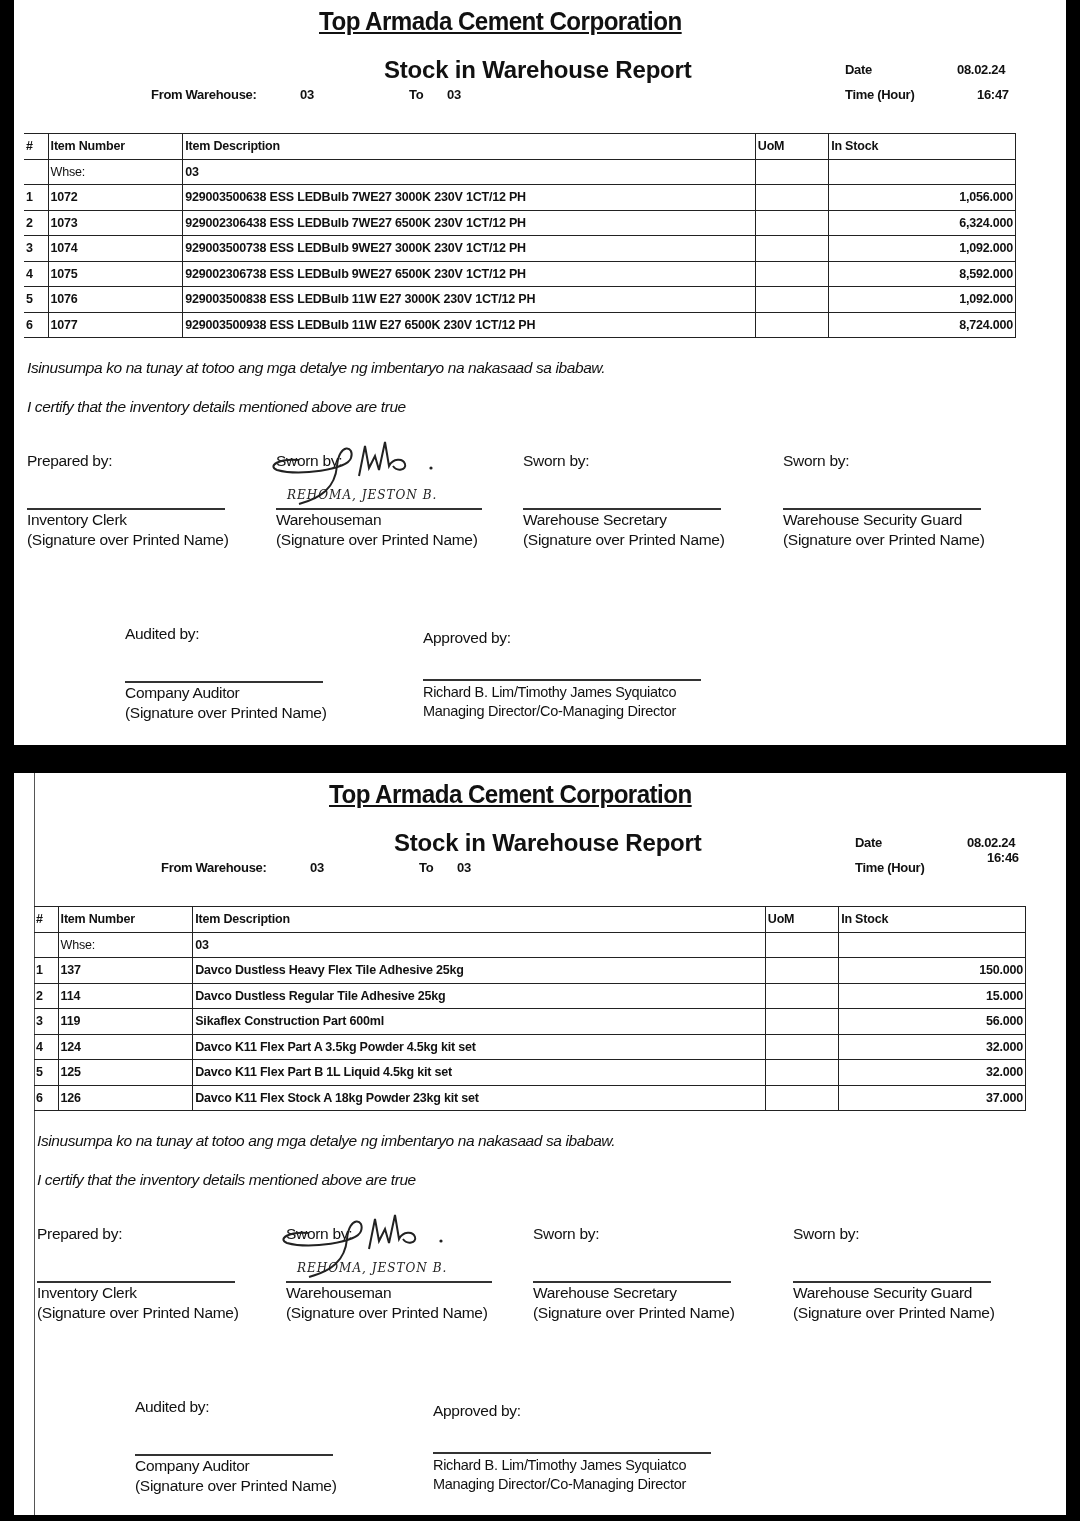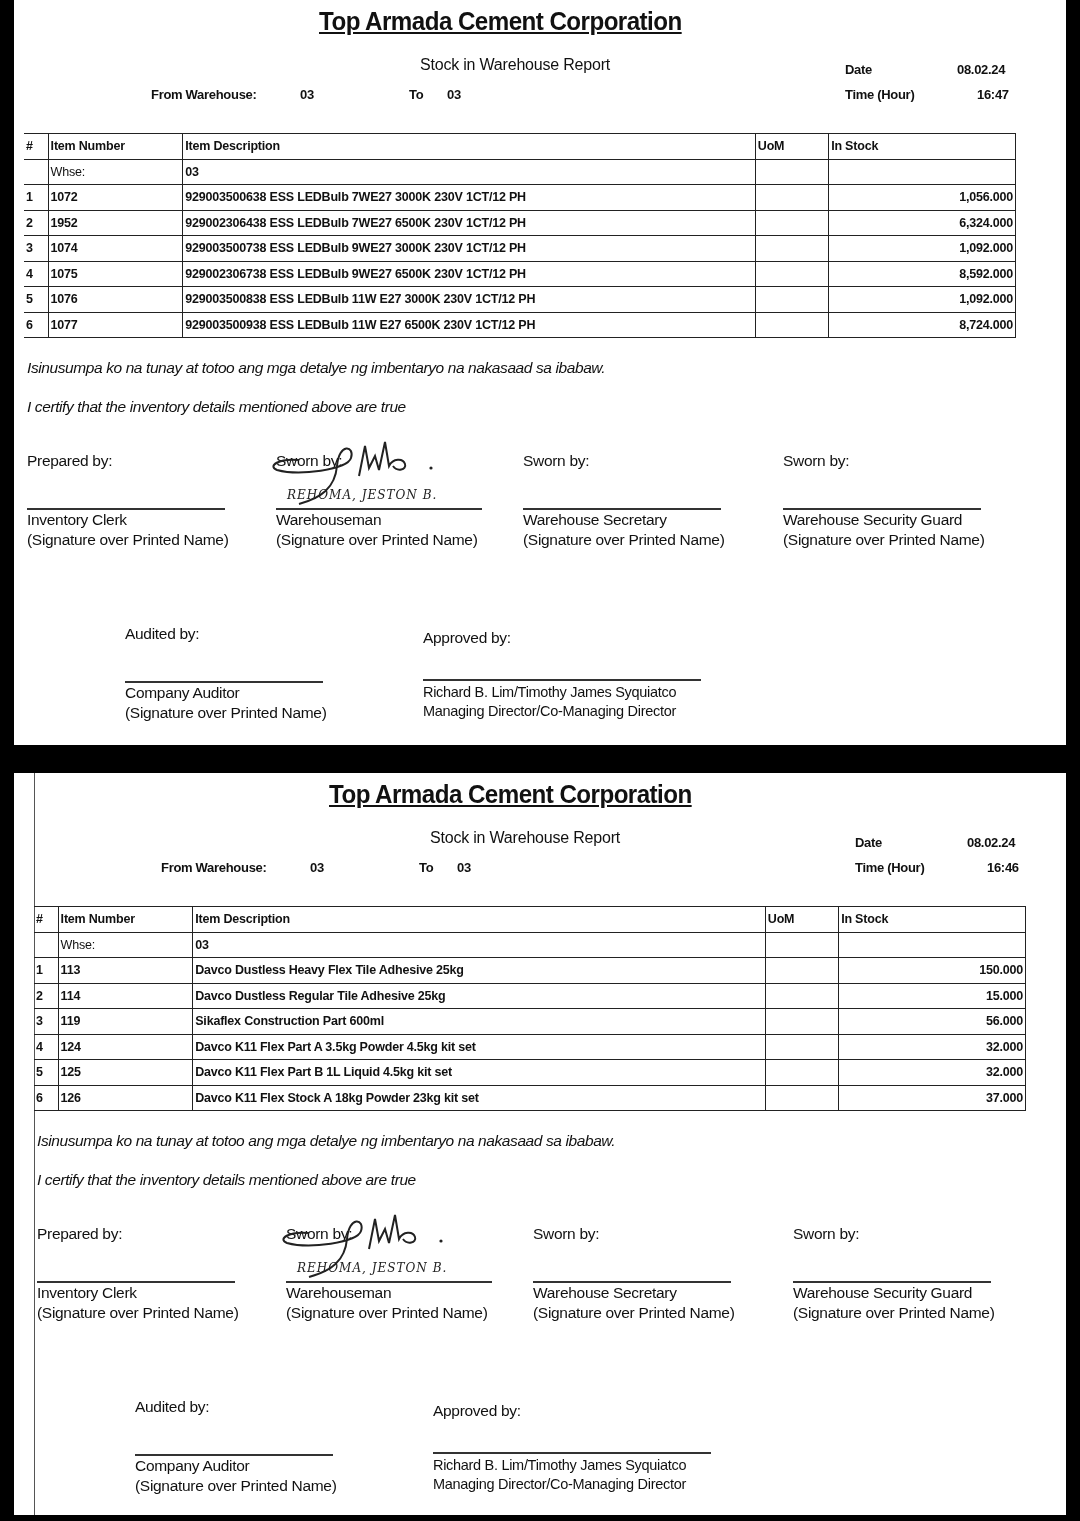--- a/index.html
+++ b/index.html
@@ -14,21 +14,21 @@
     #page1 { left: 14px; top: 0; width: 1052px; height: 745px; }
     #page2 { left: 14px; top: 773px; width: 1052px; height: 742px; }
     #page2 .inner-rule {
       position: absolute; left: 20px; top: 0; bottom: 0; width: 1px; background: #555;
     }
     .abs { position: absolute; white-space: nowrap; }
     .company {
       font-size: 26px; font-weight: bold; text-decoration: underline;
       letter-spacing: -0.6px; transform: scaleX(0.93); transform-origin: left top;
     }
-    .report-title { font-size: 16px; font-weight: normal; letter-spacing: -0.2px; margin-left: 36px; }
+    .report-title { font-size: 24px; font-weight: bold; letter-spacing: -0.2px; }
     .meta { font-size: 13px; font-weight: bold; letter-spacing: -0.3px; }
     table.stock {
       position: absolute; border-collapse: collapse; font-size: 12.5px; font-weight: bold;
       letter-spacing: -0.2px;
     }
     table.stock td {
       border: 1.6px solid #222; height: 24.5px; padding: 0 2px; vertical-align: middle;
     }
     table.stock td.num { border-left: none; }
     table.stock td.instock { text-align: right; }
@@ -78,21 +78,21 @@
       </tr>
     <tr>
             <td style="border-left: none;">1</td>
             <td>1072</td>
             <td>929003500638 ESS LEDBulb 7WE27 3000K 230V 1CT/12 PH</td>
             <td></td>
             <td class="instock">1,056.000</td>
           </tr>
           <tr>
             <td style="border-left: none;">2</td>
-            <td>1952</td>
+            <td>1073</td>
             <td>929002306438 ESS LEDBulb 7WE27 6500K 230V 1CT/12 PH</td>
             <td></td>
             <td class="instock">6,324.000</td>
           </tr>
           <tr>
             <td style="border-left: none;">3</td>
             <td>1074</td>
             <td>929003500738 ESS LEDBulb 9WE27 3000K 230V 1CT/12 PH</td>
             <td></td>
             <td class="instock">1,092.000</td>
@@ -170,21 +170,21 @@
 </div>
   </div>
 <div class="page" id="page2">
   <div class="inner-rule"></div>
 <div style="position: absolute; left: 10px; top: 0px; width: 1052px; height: 745px;">
   <div class="abs company" style="left:305px; top:6px;">Top Armada Cement Corporation</div>
   <div class="abs report-title" style="left:370px; top:56px;">Stock in Warehouse Report</div>
   <div class="abs meta" style="left:831px; top:62px;">Date</div>
   <div class="abs meta" style="left:943px; top:62px;">08.02.24</div>
   <div class="abs meta" style="left:831px; top:87px;">Time (Hour)</div>
-  <div class="abs meta" style="left:963px; top:87px;">16:46</div>
+  <div class="abs meta" style="left:963px; top:77px;">16:46</div>
   <div class="abs meta" style="left:137px; top:87px;">From Warehouse:</div>
   <div class="abs meta" style="left:286px; top:87px;">03</div>
   <div class="abs meta" style="left:395px; top:87px;">To</div>
   <div class="abs meta" style="left:433px; top:87px;">03</div>
 
   <table class="stock" style="left:10px; top:133px; width:992px;">
     <colgroup>
       <col style="width:24px">
           <col style="width:134px">
           <col style="width:570px">
@@ -201,21 +201,21 @@
       </tr>
       <tr>
         <td class="num" style="border-left:none"></td>
         <td style="font-weight:normal">Whse:</td>
         <td>03</td>
         <td></td>
         <td></td>
       </tr>
     <tr>
             <td style="border-left: none;">1</td>
-            <td>113</td>
+            <td>137</td>
             <td>Davco Dustless Heavy Flex Tile Adhesive 25kg</td>
             <td></td>
             <td class="instock">150.000</td>
           </tr>
           <tr>
             <td style="border-left: none;">2</td>
             <td>114</td>
             <td>Davco Dustless Regular Tile Adhesive 25kg</td>
             <td></td>
             <td class="instock">15.000</td>

